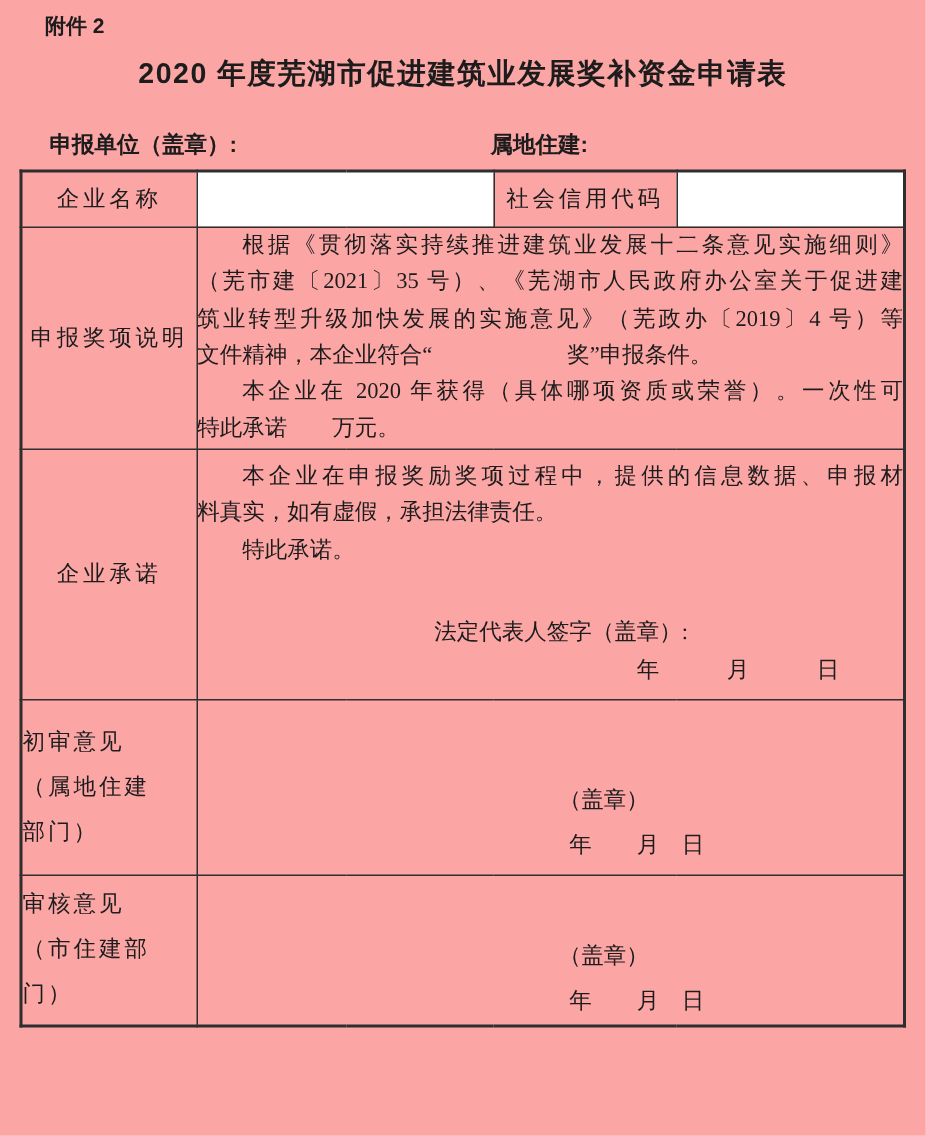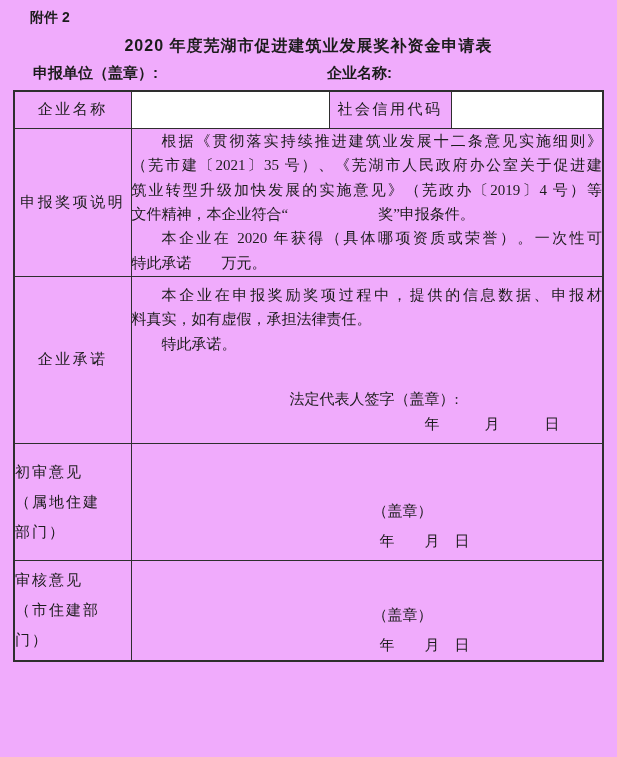--- a/index.html
+++ b/index.html
@@ -3,33 +3,33 @@
 <meta charset="utf-8">
 <style>
   html,body { margin:0; padding:0; }
   body {
     width:617px; height:757px;
     background:#ffffff;
     font-family:"Liberation Serif","DejaVu Serif",serif;
     color:#1c1c1c;
     overflow:hidden;
   }
-  .page { position:relative; width:617px; height:757px; background:#f0abfc; }
+  .page { position:relative; width:617px; height:757px; background:#fca5a5; }
 
   .attachment {
     padding:9px 0 0 30px;
     font-family:"Liberation Sans","DejaVu Sans",sans-serif;
     font-weight:600; font-size:14px;
   }
   .title {
     margin-top:9px; text-align:center;
     font-family:"Liberation Sans","DejaVu Sans",sans-serif;
-    font-weight:700; font-size:16px; letter-spacing:1px;
+    font-weight:700; font-size:19px; letter-spacing:1px;
   }
-  .subheader { position:relative; margin-top:7px; height:19px;
+  .subheader { position:relative; margin-top:25px; height:19px;
     font-family:"Liberation Sans","DejaVu Sans",sans-serif;
     font-weight:700; font-size:15px;
   }
   .subheader .unit { position:absolute; left:33px; top:0; }
   .subheader .fdate { position:absolute; left:327px; top:0; }
 
   table.form {
     margin:7px 0 0 13px;
     width:589px;
     border-collapse:collapse;
@@ -85,21 +85,21 @@
 <body>
 
 <div class="page">
 
   <div class="attachment">附件 2</div>
 
   <div class="title">2020 年度芜湖市促进建筑业发展奖补资金申请表</div>
 
   <div class="subheader">
     <span class="unit">申报单位（盖章）:</span>
-    <span class="fdate">企业名称:</span>
+    <span class="fdate">属地住建:</span>
   </div>
 
   <table class="form">
     <colgroup>
       <col style="width:117px">
       <col style="width:100px">
       <col style="width:98px">
       <col style="width:107px">
       <col style="width:15px">
       <col style="width:51px">

